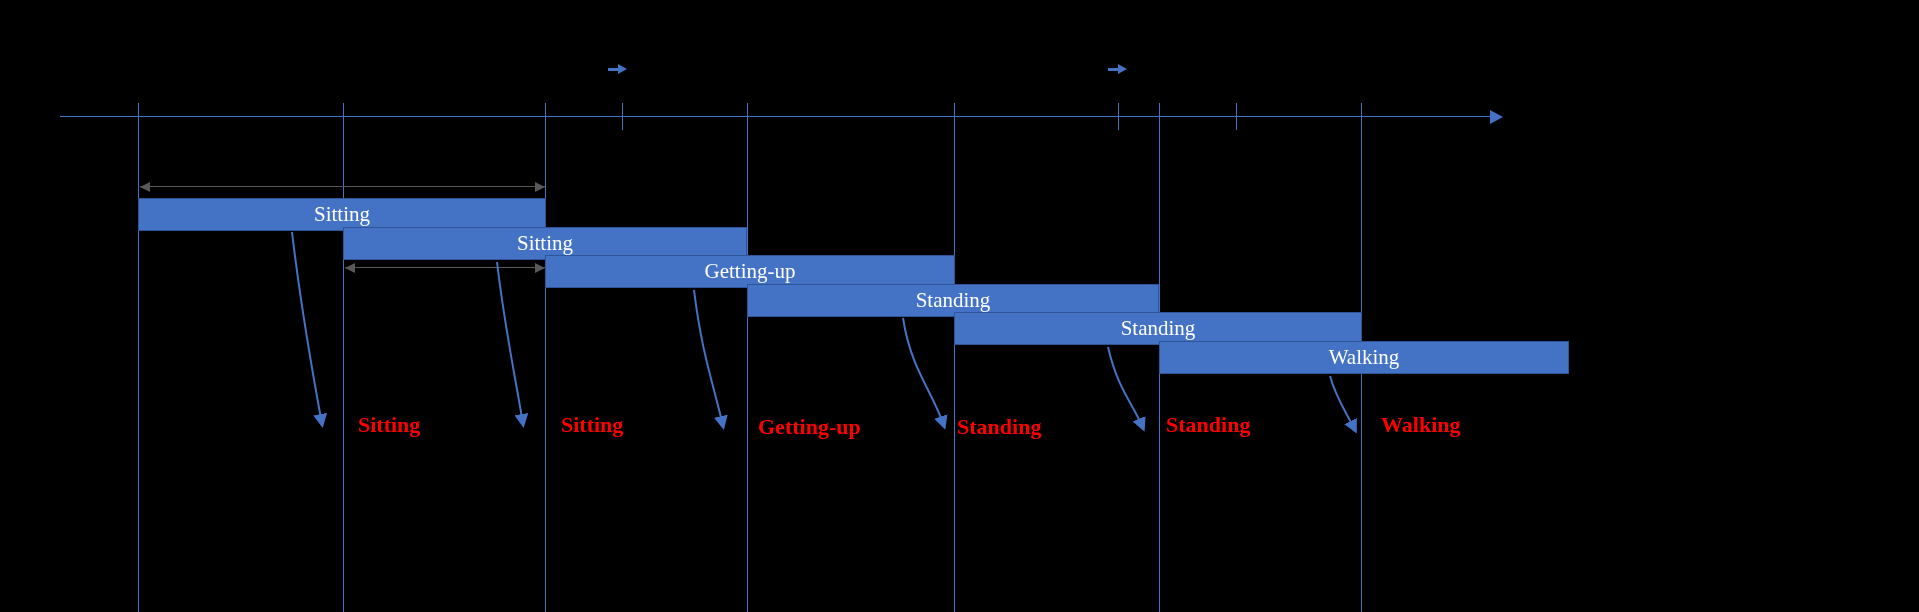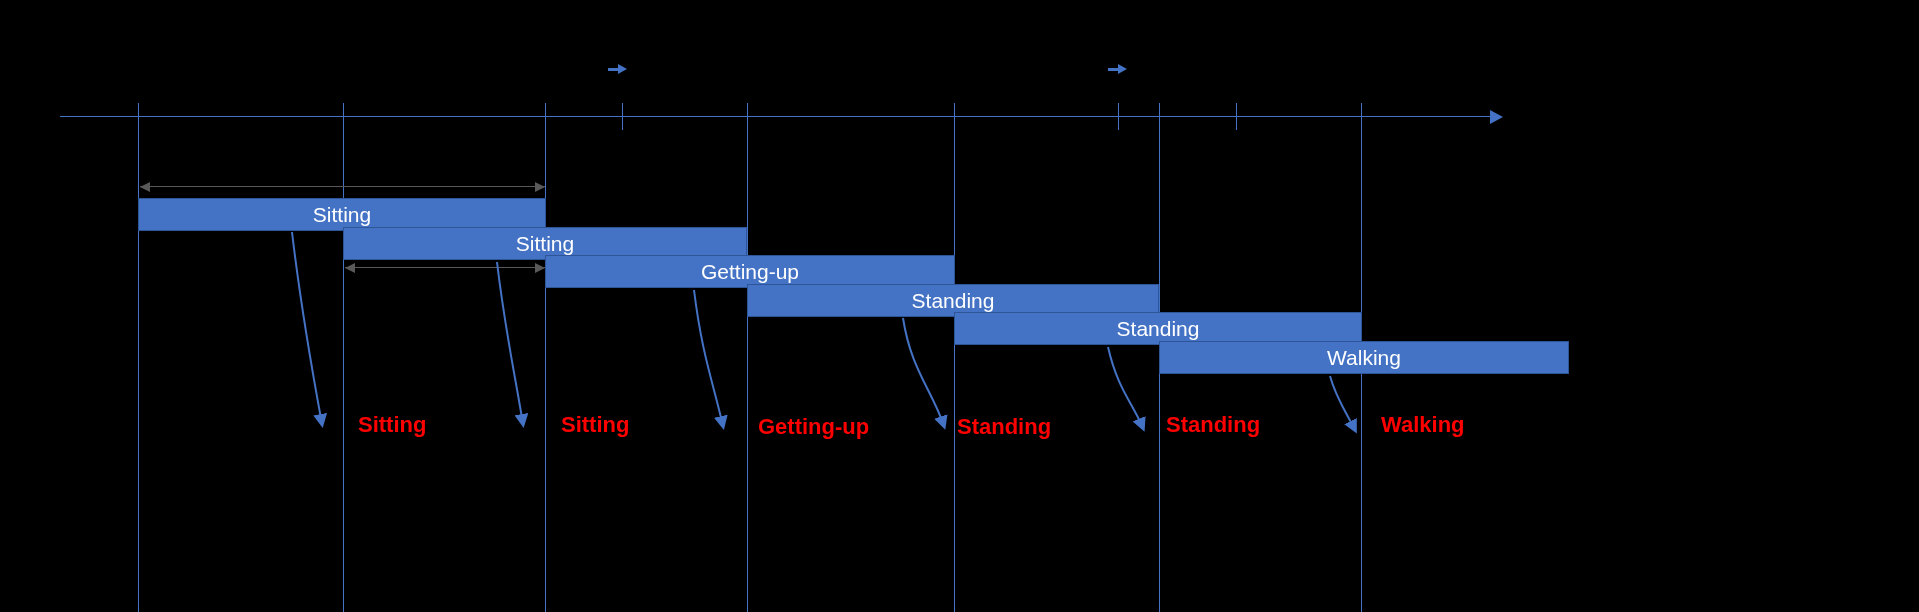--- a/index.html
+++ b/index.html
@@ -1,21 +1,21 @@
 <!DOCTYPE html>
 <html><head>
 <meta charset="utf-8">
 <style>
   html,body{margin:0;padding:0;background:#000;}
   #stage{
     position:relative;
     width:1919px;height:612px;
     background:#000000;
     overflow:hidden;
-    font-family:Liberation Sans, sans-serif;
+    font-family:Liberation Serif, serif;
   }
   .vline{
     position:absolute;
     width:1px;
     background:#4472c4;
   }
   .axis{
     position:absolute;
     height:1px;
     background:#4472c4;

